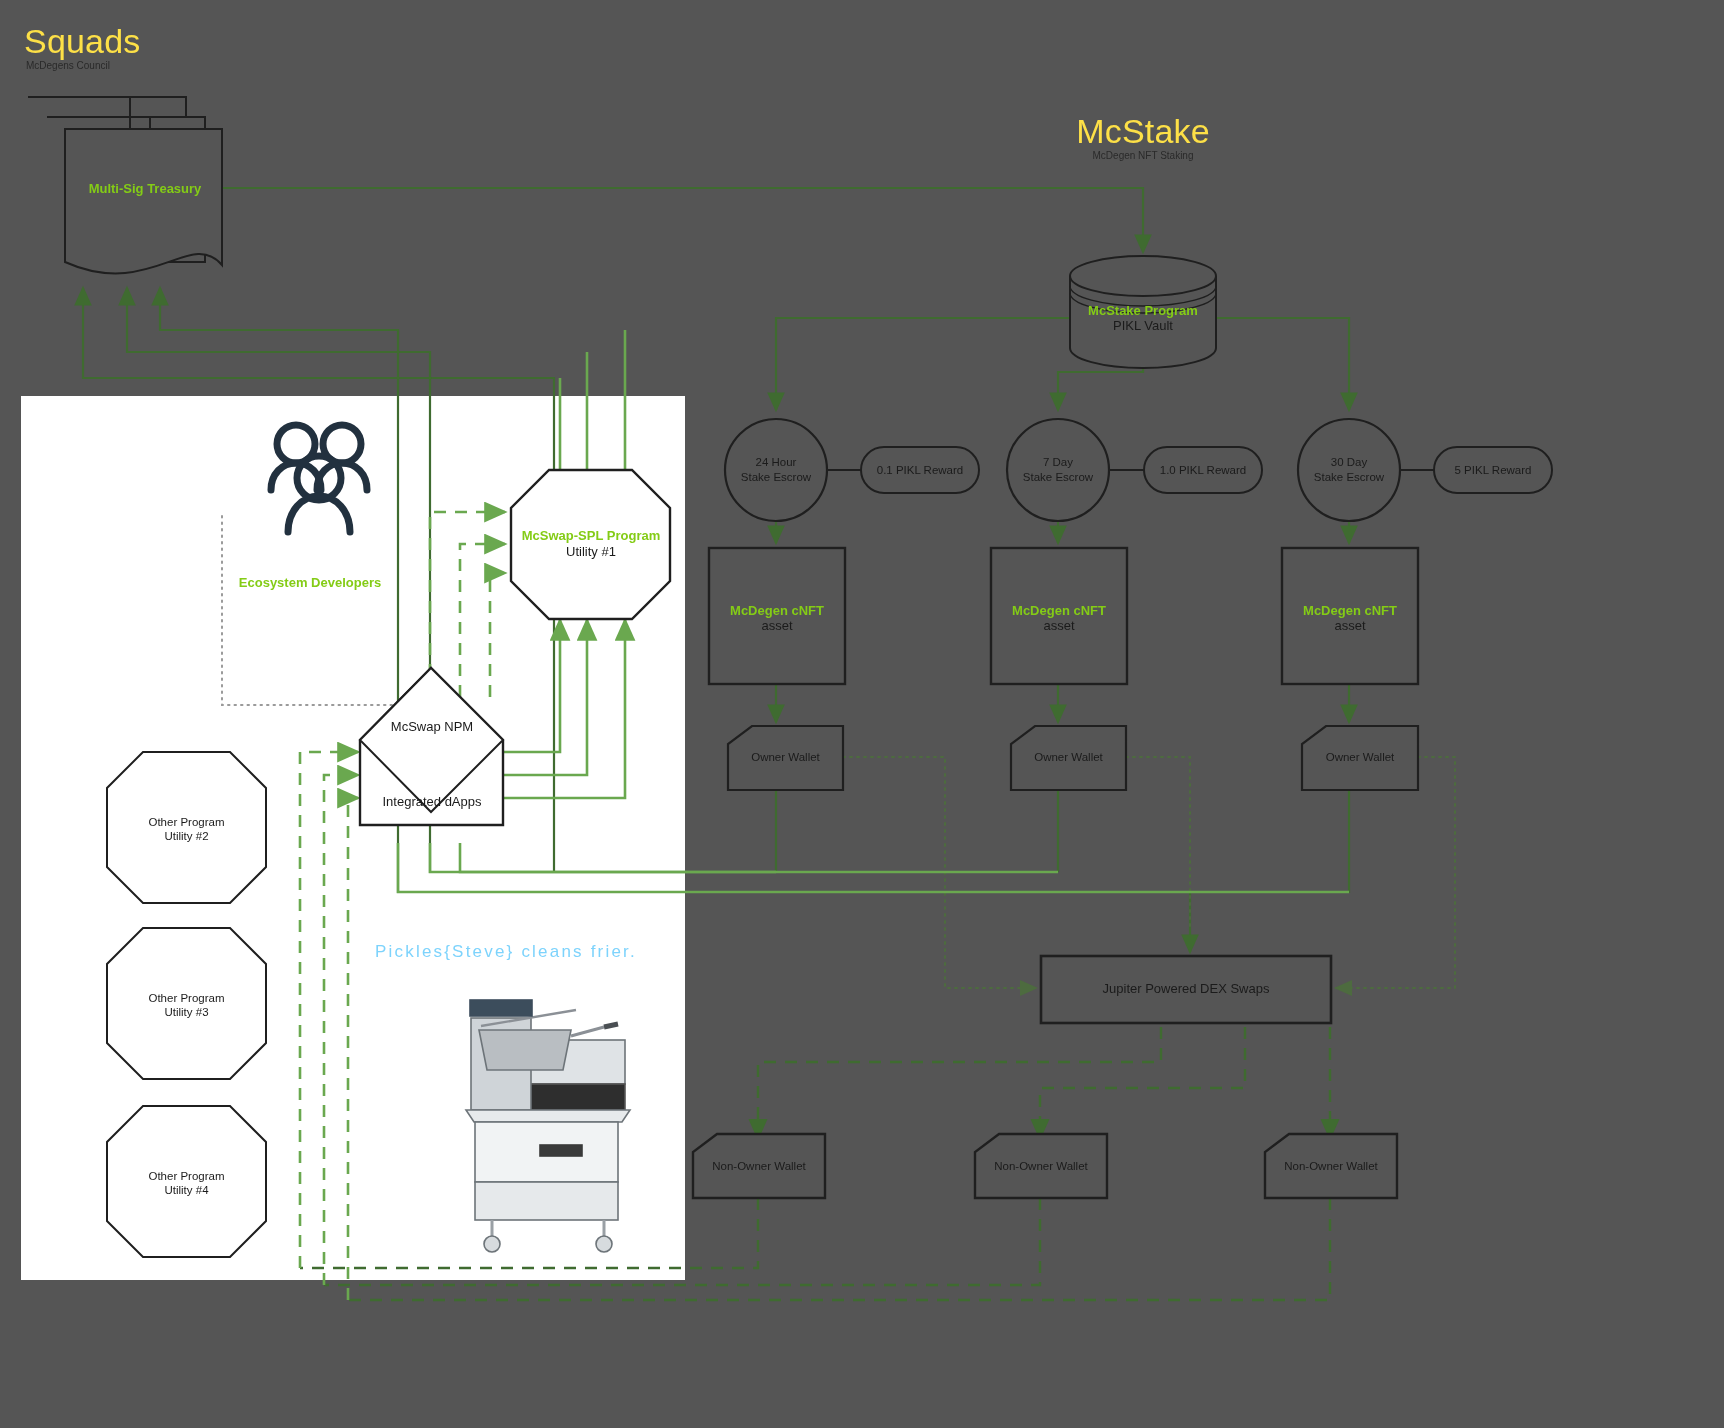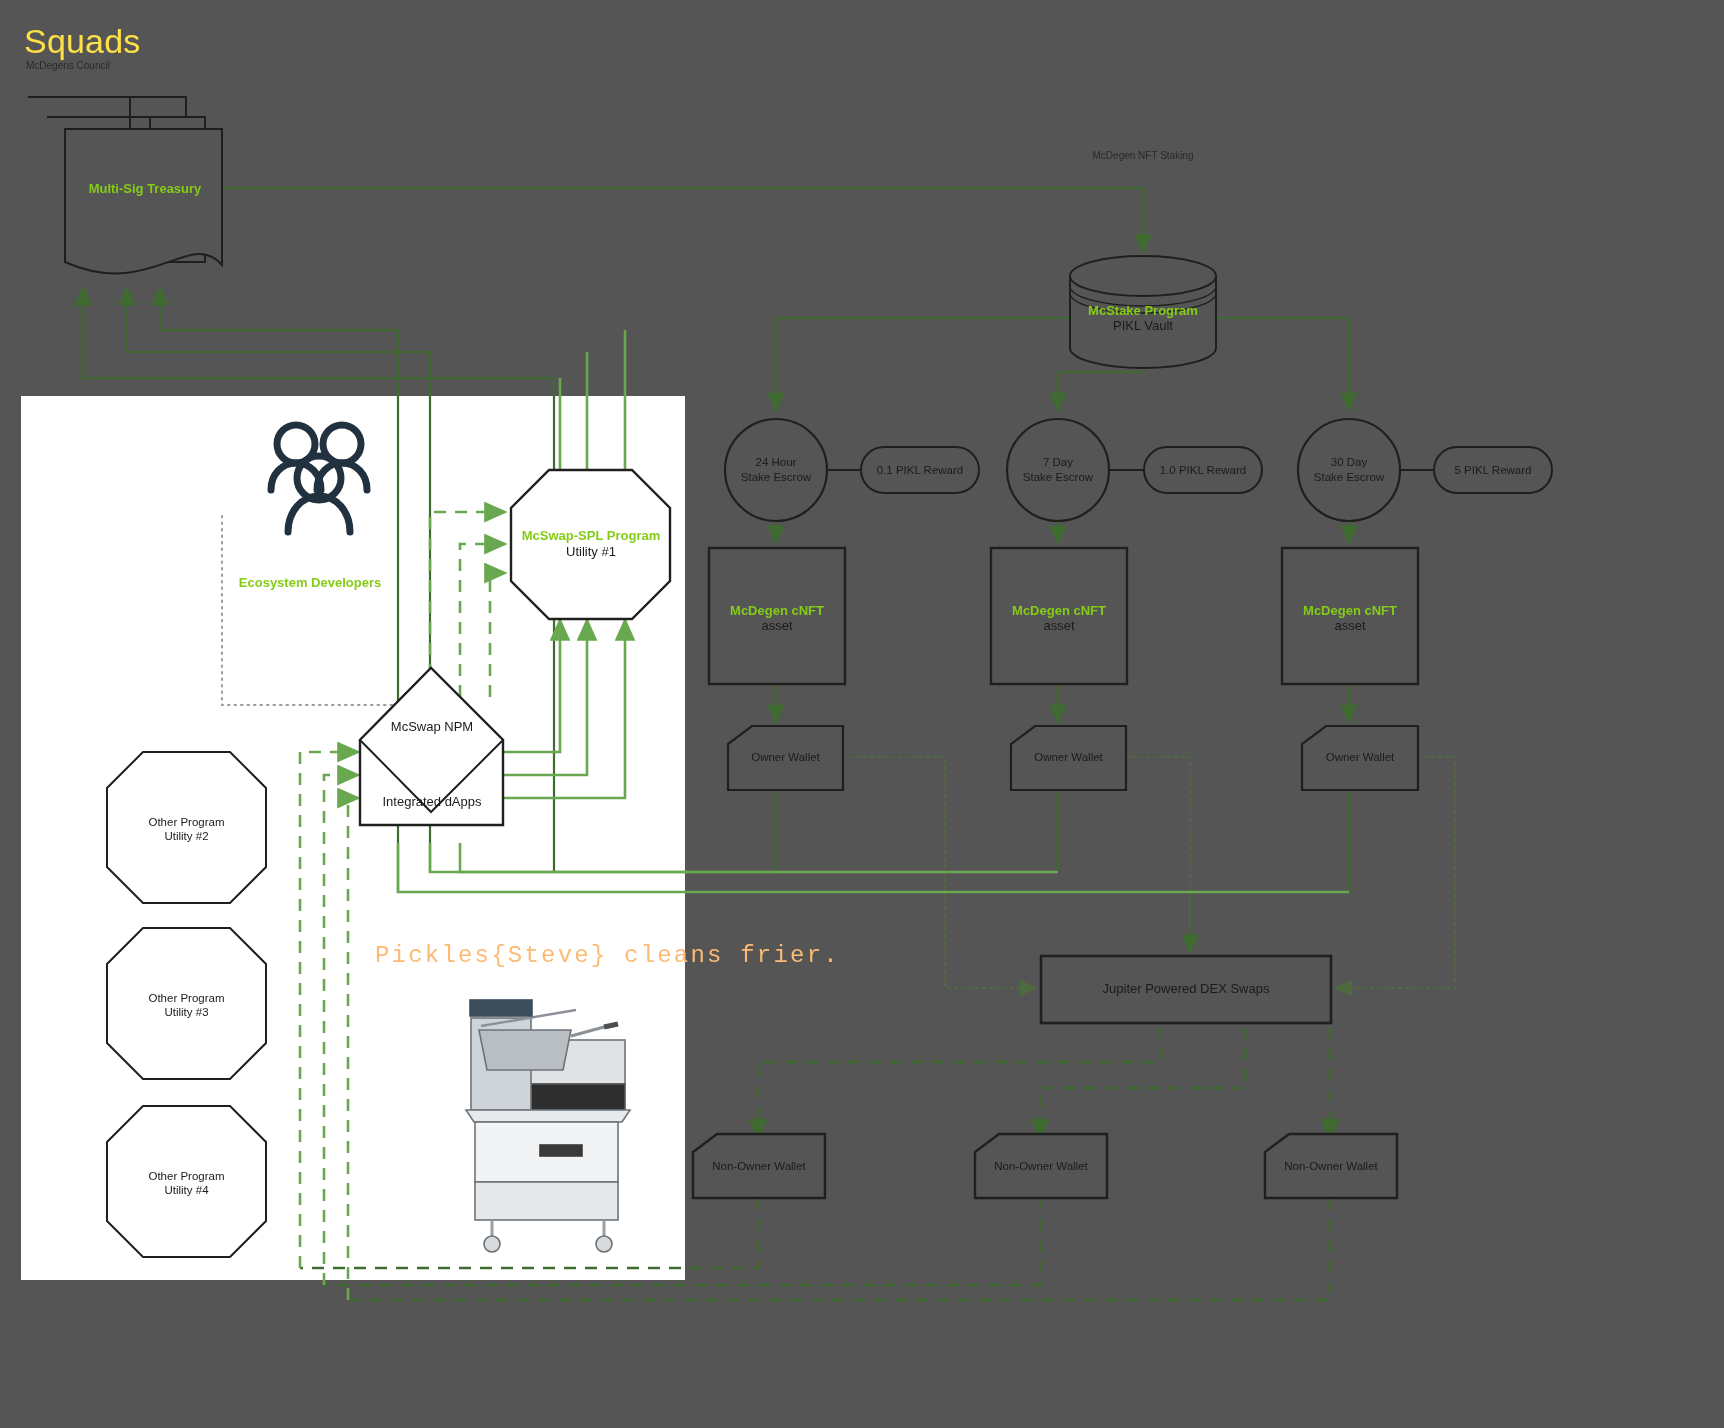--- a/index.html
+++ b/index.html
@@ -11,21 +11,21 @@
 
   svg.layer{position:absolute;left:0;top:0;width:1724px;height:1428px;overflow:visible;}
 
   .lbl{position:absolute;text-align:center;line-height:1.28;pointer-events:none;}
   .big-title{font-size:34px;font-weight:400;color:#fde047;letter-spacing:.2px;}
   .sub-title{font-size:10px;font-weight:400;color:#2a2a2a;}
   .n-title{font-size:13px;font-weight:bold;color:#84cc16;}
   .n-sub{font-size:13px;font-weight:400;color:#1b1b1b;}
   .n-plain{font-size:13px;font-weight:400;color:#1b1b1b;}
   .n-small{font-size:11.5px;font-weight:400;color:#1b1b1b;}
-  .redtext{font-size:24px;color:#fdba74;letter-spacing:2.2px;font-weight:400;white-space:nowrap;font-family:Liberation Mono, monospace;}
+  .redtext{font-size:17px;color:#7dd3fc;letter-spacing:2.2px;font-weight:400;white-space:nowrap;}
 </style>
 </head>
 <body>
 
 <div id="stage">
 
   <div class="white-panel" style="left:21px;top:396px;width:664px;height:884px;"></div>
 
   <svg class="layer" viewBox="0 0 1724 1428">
     <defs>
@@ -188,20 +188,21 @@
       <path d="M571,1036 L604,1027" stroke="#8b9096" stroke-width="3"></path>
       <path d="M604,1027 L618,1024" stroke="#4a4f53" stroke-width="5"></path>
       <path d="M481,1026 L576,1010" stroke="#8b9096" stroke-width="2.4"></path>
       <rect x="470" y="1000" width="62" height="16" fill="#3c4d5c" stroke="#3c4d5c"></rect>
     </g>
   </svg>
 
   <div class="lbl big-title" style="left:24px;top:20px;width:200px;text-align:left;">Squads</div>
   <div class="lbl sub-title" style="left:26px;top:60px;width:220px;text-align:left;">McDegens Council</div>
 
+  <div class="lbl big-title" style="left:983px;top:110px;width:320px;">McStake</div>
   <div class="lbl sub-title" style="left:983px;top:150px;width:320px;">McDegen NFT Staking</div>
 
   <div class="lbl n-title" style="left:45px;top:181px;width:200px;">Multi-Sig Treasury</div>
 
   <div class="lbl n-title" style="left:1043px;top:303px;width:200px;">McStake Program</div>
   <div class="lbl n-sub" style="left:1043px;top:318px;width:200px;">PIKL Vault</div>
 
   <div class="lbl n-small" style="left:716px;top:455px;width:120px;">24 Hour</div>
   <div class="lbl n-small" style="left:716px;top:470px;width:120px;">Stake Escrow</div>
   <div class="lbl n-small" style="left:861px;top:463px;width:118px;">0.1 PIKL Reward</div>

